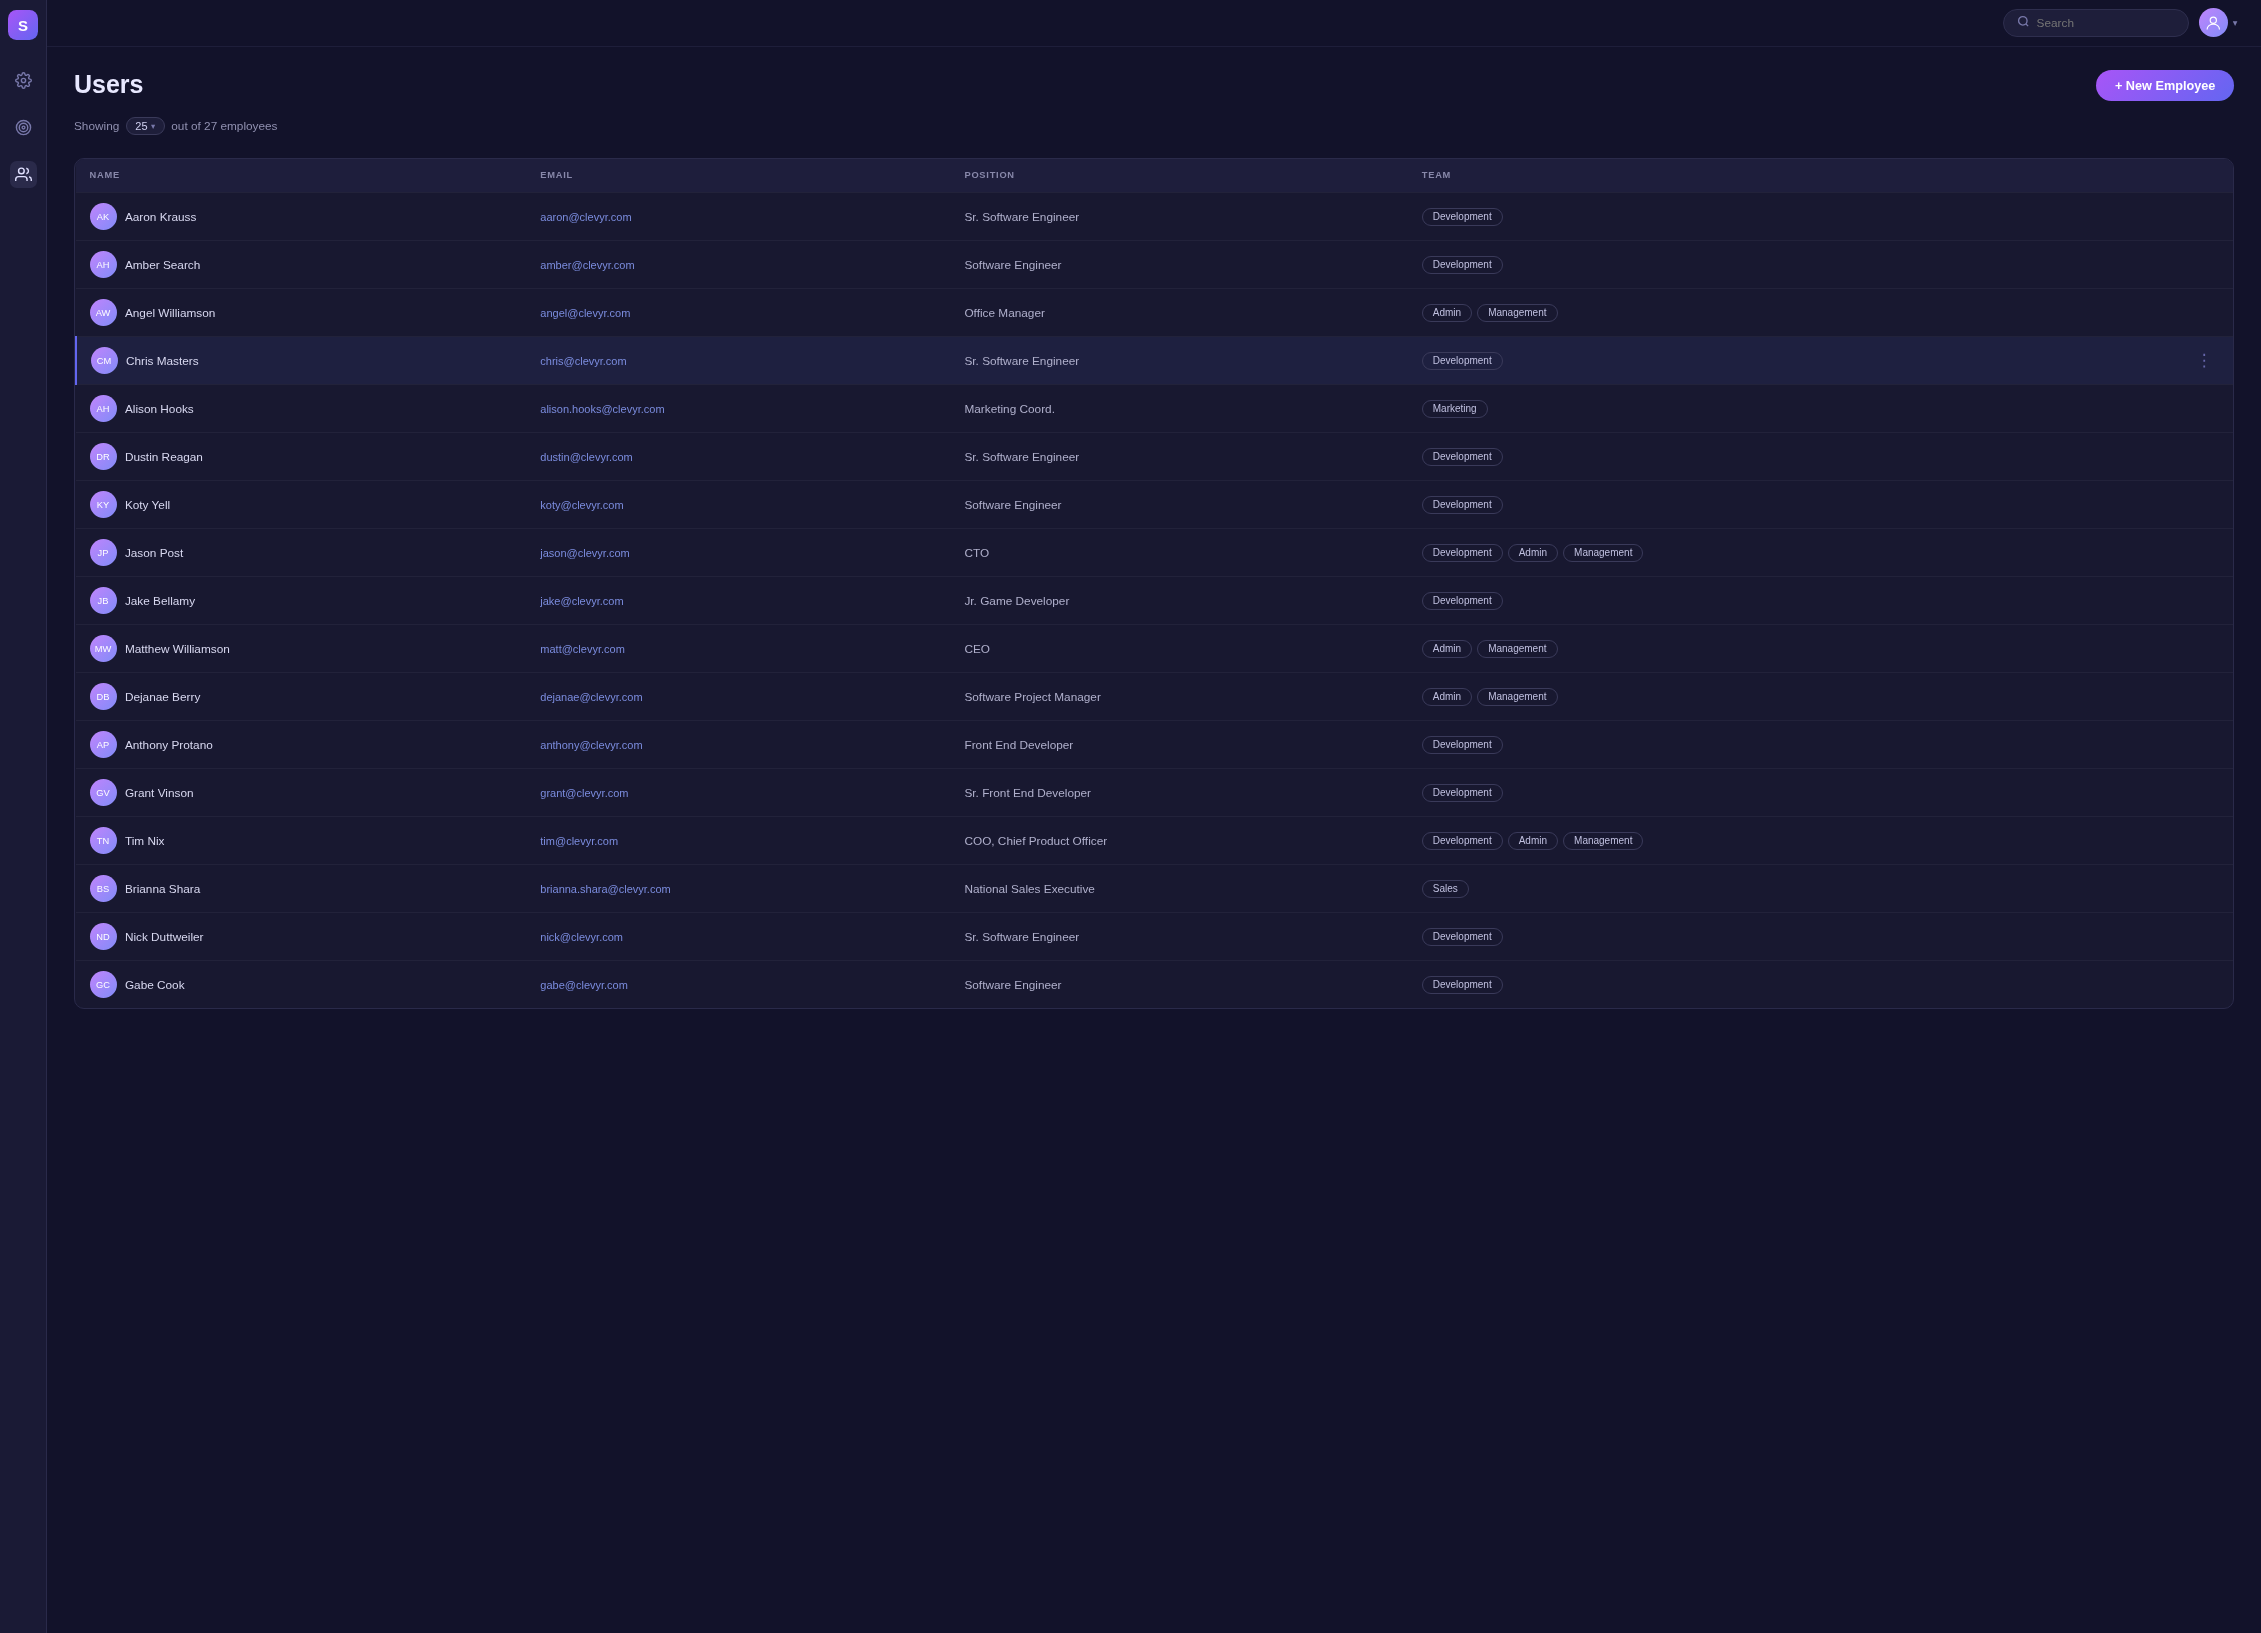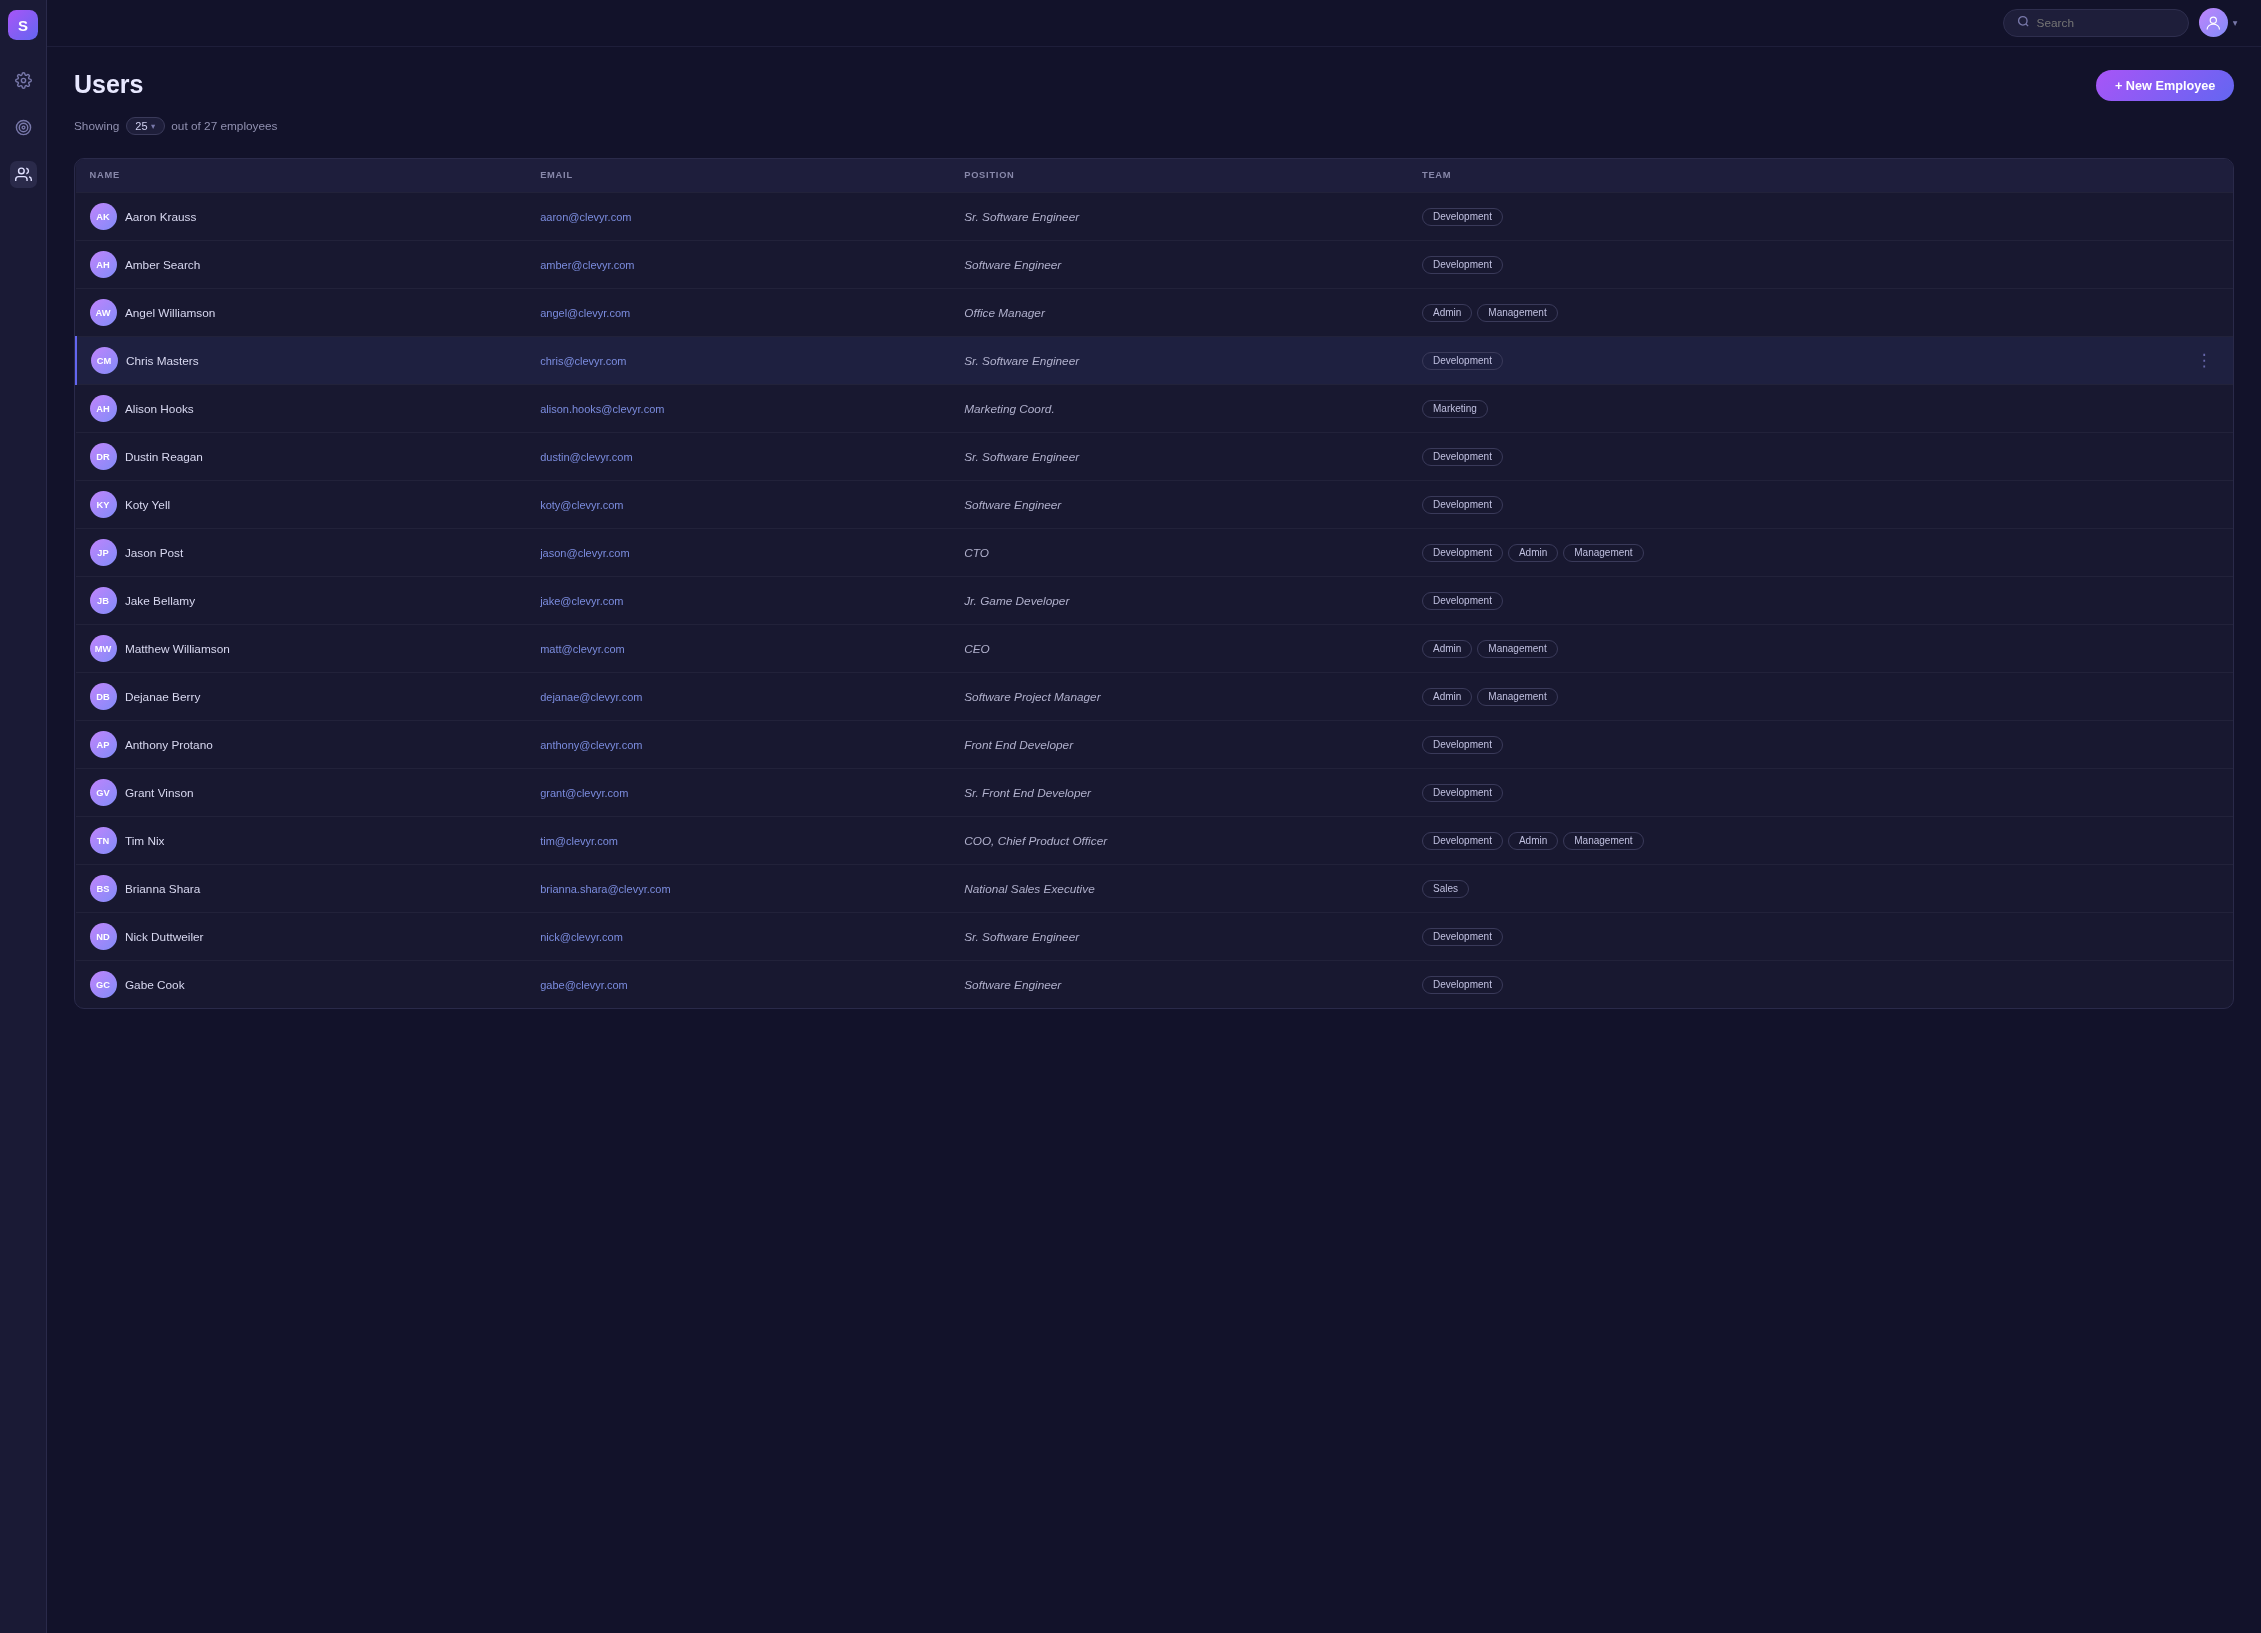--- a/index.html
+++ b/index.html
@@ -213,26 +213,26 @@
       width: 27px;
       height: 27px;
       border-radius: 50%;
       background: linear-gradient(135deg, #c084fc, #818cf8);
       flex-shrink: 0;
       display: flex;
       align-items: center;
       justify-content: center;
       font-size: 9.3px;
       color: white;
-      font-weight: 700;
+      font-weight: 400;
       overflow: hidden;
     }
     .user-name { color: #d8d8f0; font-weight: 500; }
     .email-link { color: #7b8cde; text-decoration: none; font-size: 11px; }
-    .position-text { color: #b0b0cc; font-size: 11.8px; font-style: italic; }
+    .position-text { color: #b0b0cc; font-size: 11.8px; }
     .team-badges { display: flex; gap: 5px; flex-wrap: wrap; align-items: flex-start; }
     .team-badge {
       border: 0.8px solid #3a3a5a;
       border-radius: 11.8px;
       padding: 2.5px 10px;
       font-size: 10px;
       color: #c0c0e0;
       white-space: nowrap;
     }
     .more-icon {

